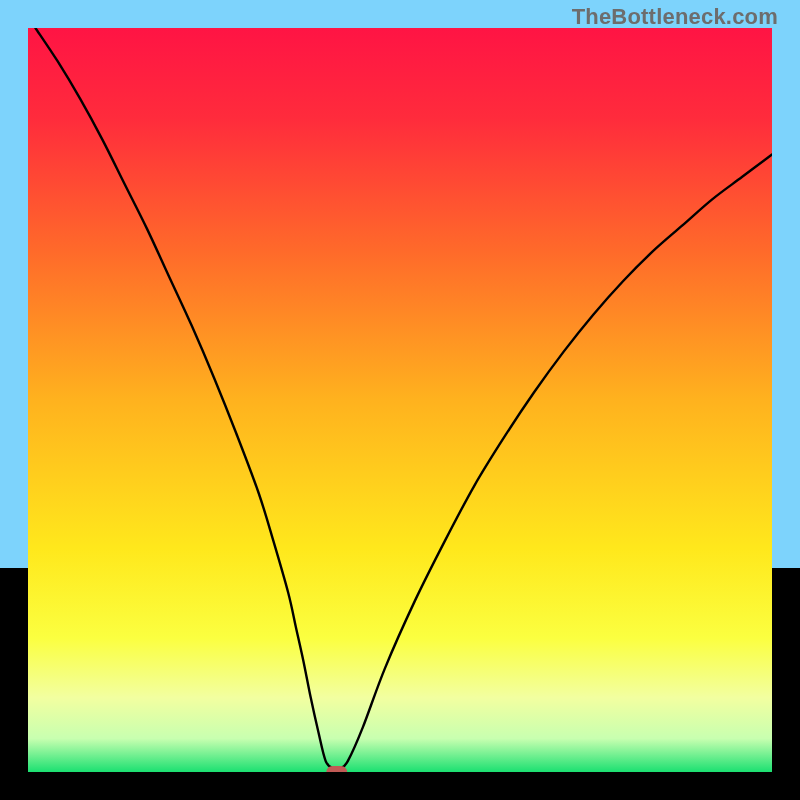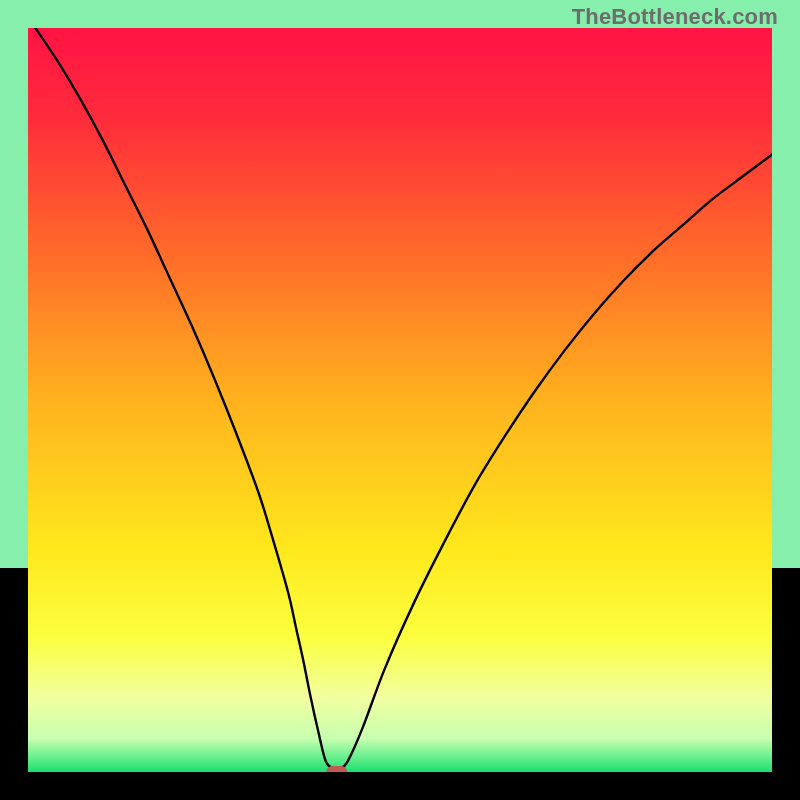--- a/index.html
+++ b/index.html
@@ -10,21 +10,21 @@
     background: #000;
     font-family: Arial, Helvetica, sans-serif;
     overflow: hidden;
   }
   .frame {
     position: absolute;
     top: 0;
     left: 0;
     width: 800px;
     height: 568px;
-    background: #86efac;
+    background: #7dd3fc;
   }
   .plot-area {
     position: absolute;
     top: 28px;
     left: 28px;
     width: 744px;
     height: 744px;
     overflow: hidden;
   }
   .watermark {

